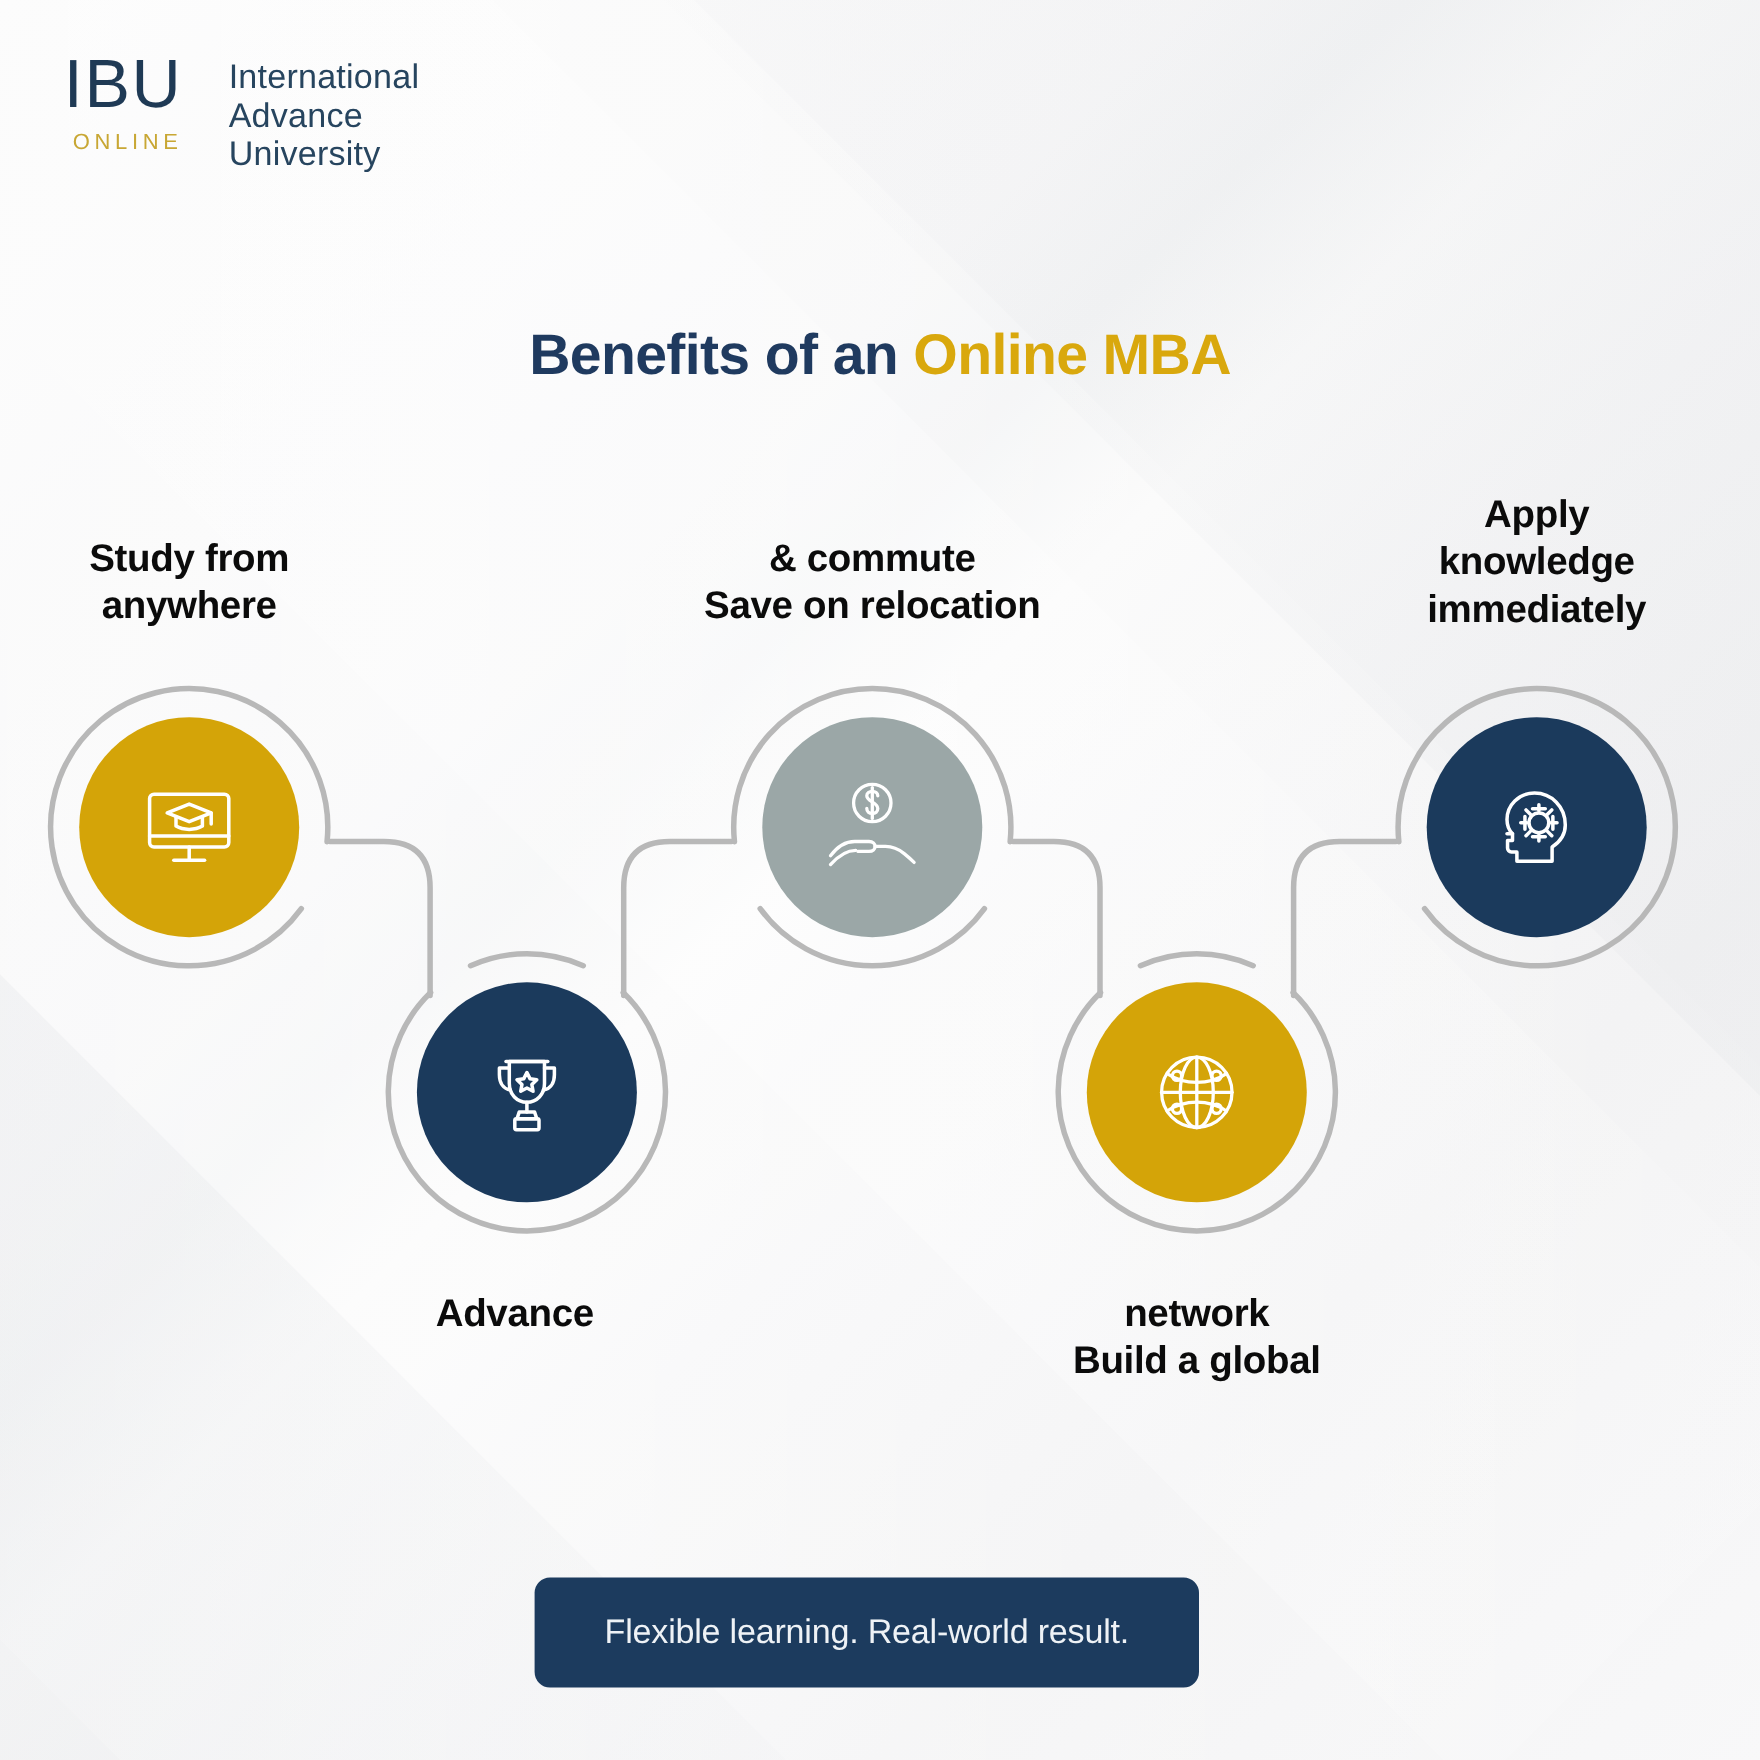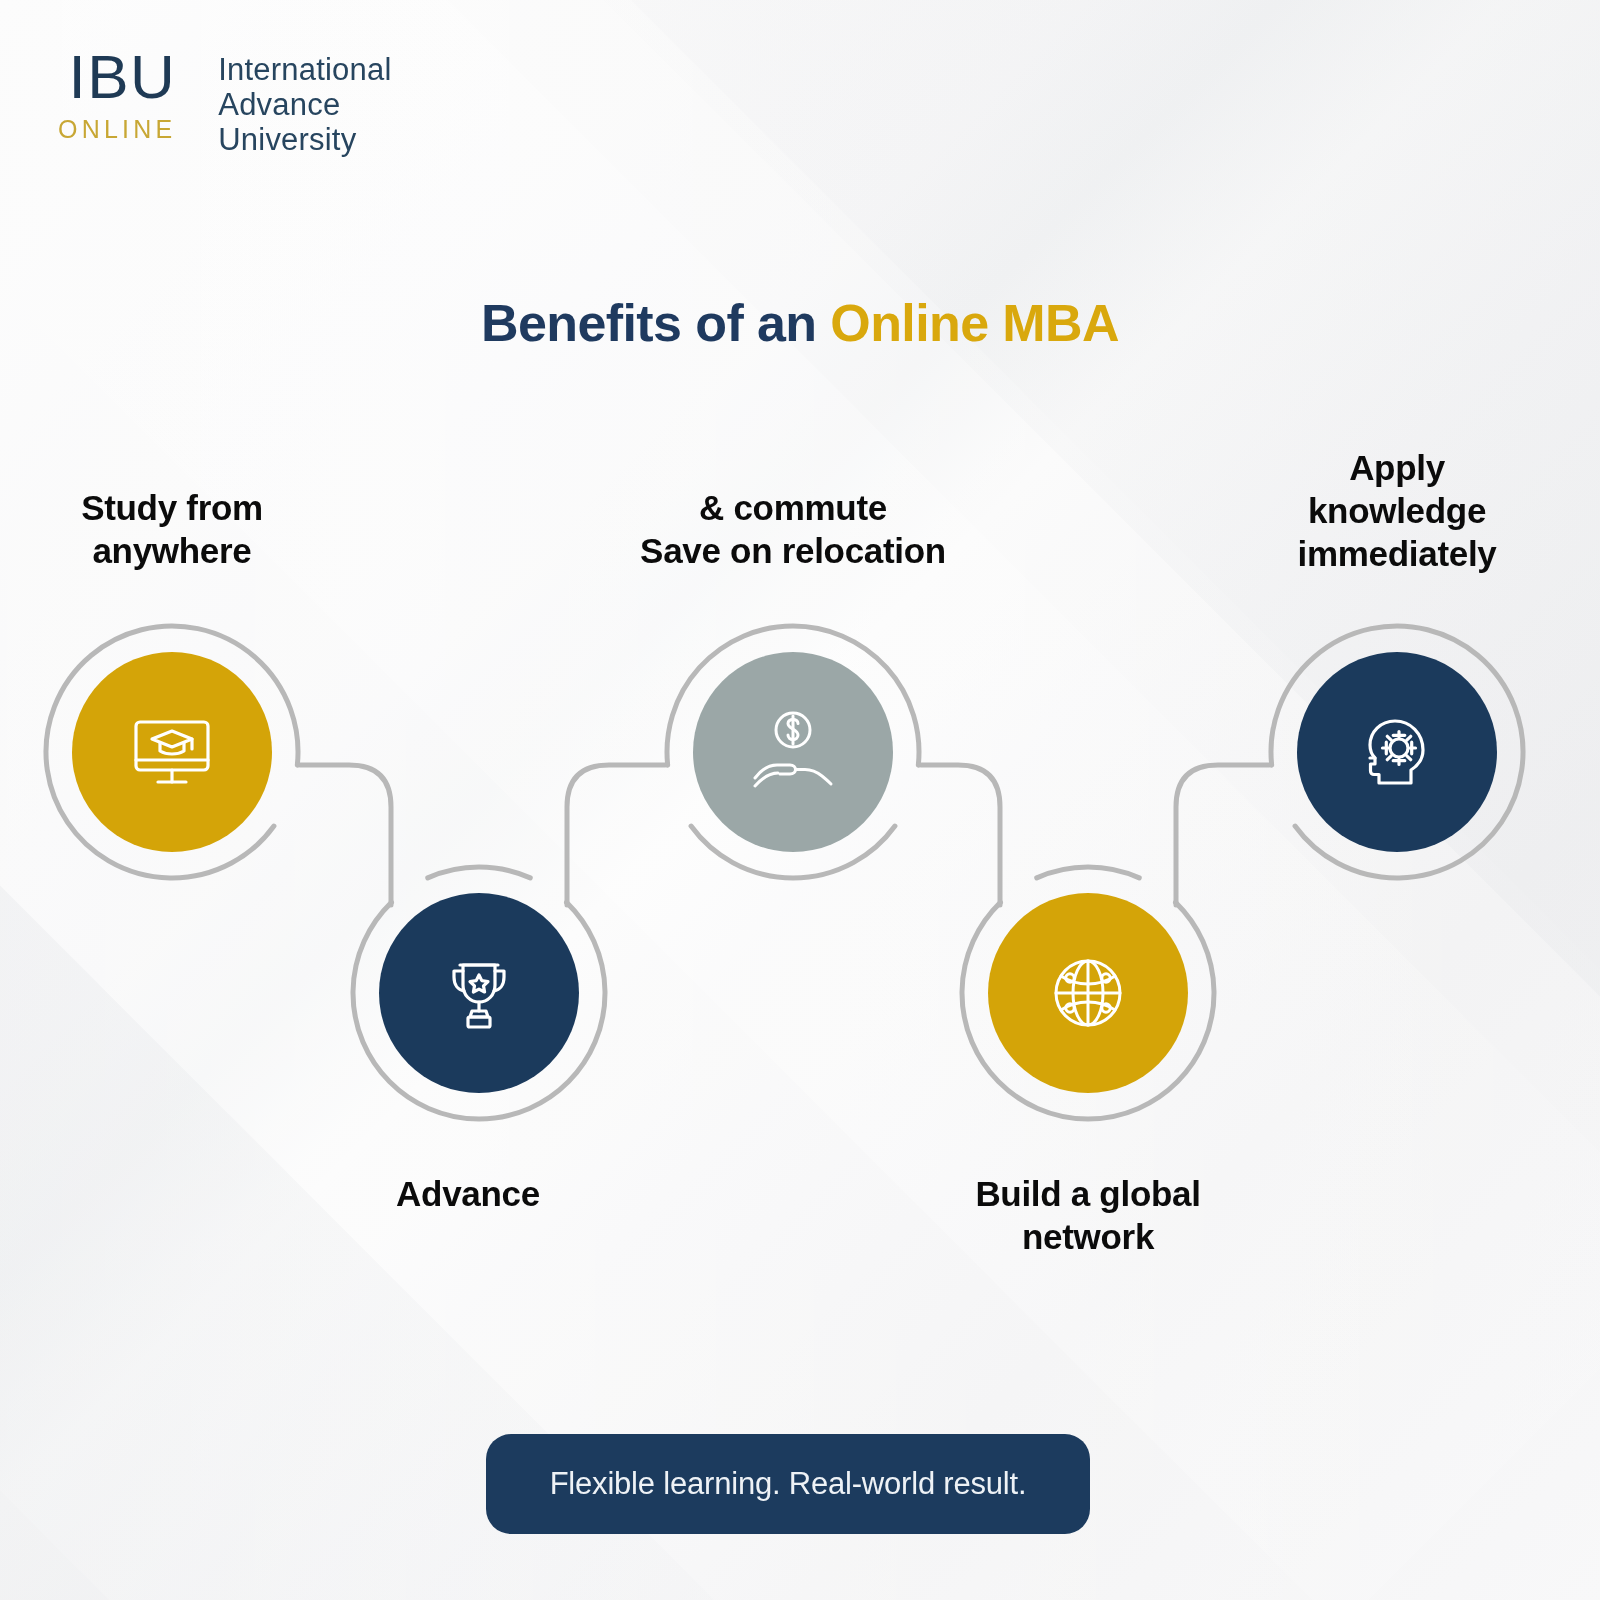--- a/index.html
+++ b/index.html
@@ -57,21 +57,21 @@
     margin-right: 42px;
   }
   .logo-ibu {
     font-size: 62px;
     line-height: 62px;
     font-weight: 300;
     letter-spacing: 1.5px;
     color: #1f3a55;
   }
   .logo-online {
-    font-size: 25px;
+    font-size: 20px;
     line-height: 30px;
     font-weight: 400;
     letter-spacing: 4.2px;
     color: #c8a734;
     margin-top: 6px;
   }
   .logo-right {
     font-size: 31px;
     line-height: 35px;
     font-weight: 400;
@@ -136,21 +136,21 @@
   }
 
   
   #banner {
     position: absolute;
     left: 486px;
     top: 1434px;
     width: 604px;
     height: 100px;
     background: #1c3b5e;
-    border-radius: 25px;
+    border-radius: 14px;
     display: flex;
     align-items: center;
     justify-content: center;
   }
   #banner-text {
     color: #eef2f6;
     font-size: 31px;
     font-weight: 400;
     letter-spacing: -.2px;
   }
@@ -303,21 +303,21 @@
       <div>anywhere</div>
     </div>
     <div class="label" style="left: 468px; top: 1172px;">
       <div>Advance</div>
     </div>
     <div class="label" style="left: 793px; top: 486px;">
       <div>&amp; commute</div>
       <div>Save on relocation</div>
     </div>
     <div class="label" style="left: 1088px; top: 1172px;">
+      <div>network</div>
       <div>Build a global</div>
-      <div>network</div>
     </div>
     <div class="label" style="left: 1397px; top: 446px;">
       <div>Apply</div>
       <div>knowledge</div>
       <div>immediately</div>
     </div>
   </div>
 
 </body></html>

